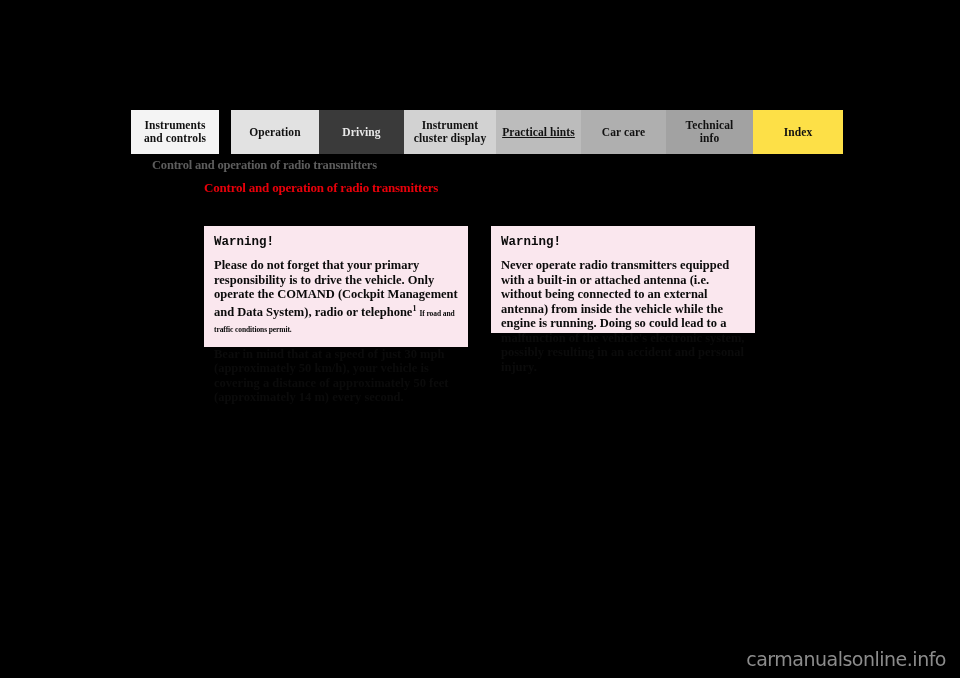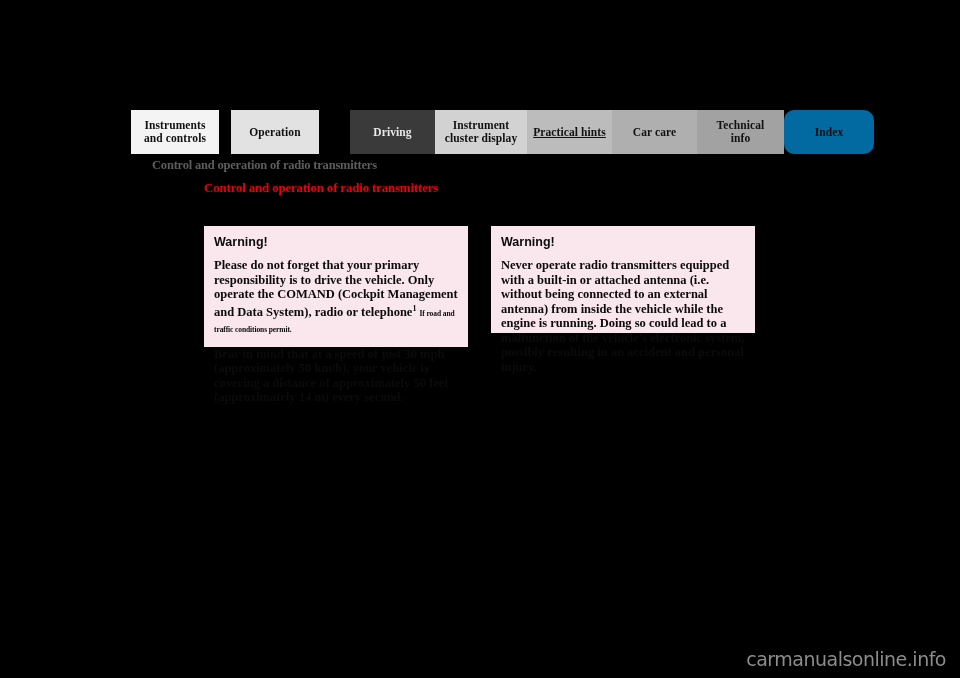--- a/index.html
+++ b/index.html
@@ -35,21 +35,20 @@
     font-size: 11.5px;
     line-height: 13px;
     color: #111111;
     letter-spacing: 0.1px;
     padding: 0 3px;
     box-sizing: border-box;
     white-space: pre-line;
   }
   .nav-tab.active {
     color: #e9e9e9;
-    margin-left: 31px;
   }
 
   
   #heading-gray {
     position: absolute;
     left: 152px;
     top: 158px;
     font-family: "Liberation Serif", serif;
     font-weight: bold;
     font-size: 12.5px;
@@ -83,21 +82,21 @@
     width: 268px;
     height: 125px;
   }
   #warning-box-right {
     left: 489px;
     top: 224px;
     width: 268px;
     height: 111px;
   }
   .warning-title {
-    font-family: Liberation Sans, sans-serif;
+    font-family: Liberation Mono, monospace;
     font-weight: bold;
     font-size: 12.5px;
     color: #0b0b0b;
     margin: 0 0 9px 0;
   }
   .warning-para {
     font-family: "Liberation Serif", serif;
     font-weight: bold;
     font-size: 12.5px;
     line-height: 14.5px;
@@ -139,21 +138,21 @@
     <div class="nav-tab" style="background: rgb(244, 244, 244); width: 88px; flex: 0 0 88px;">Instruments
 and controls</div>
     <div class="nav-tab" style="background: rgb(226, 226, 226); width: 88px; flex: 0 0 88px; margin-left: 12px;">Operation</div>
     <div class="nav-tab active" style="background: rgb(58, 58, 58); width: 85px; flex: 0 0 85px;">Driving</div>
     <div class="nav-tab" style="background: rgb(210, 210, 210); width: 92px; flex: 0 0 92px;">Instrument
 cluster display</div>
     <div class="nav-tab" style="background: rgb(188, 188, 188); width: 85px; flex: 0 0 85px; text-decoration: underline;">Practical hints</div>
     <div class="nav-tab" style="background: rgb(175, 175, 175); width: 85px; flex: 0 0 85px;">Car care</div>
     <div class="nav-tab" style="background: rgb(162, 162, 162); width: 87px; flex: 0 0 87px;">Technical
 info</div>
-    <div class="nav-tab" style="background: #0369a1; width: 90px; flex: 0 0 90px; border-radius: 10px;">Index</div>
+    <div class="nav-tab" style="background: #fde047; width: 90px; flex: 0 0 90px;">Index</div>
   </div>
 
 <div id="heading-gray">Control and operation of radio transmitters</div>
 
 <div id="heading-red">Control and operation of radio transmitters</div>
 
 <div class="warning-box" id="warning-box-left">
   <div class="warning-title">Warning!</div>
   <div class="warning-para">
     <span>Please do not forget that your primary responsibility is to drive the vehicle. Only operate the COMAND (Cockpit Management and Data System), radio or telephone</span><span class="footnote-mark">1</span> <span class="footnote-text">If road and traffic conditions permit.</span>

